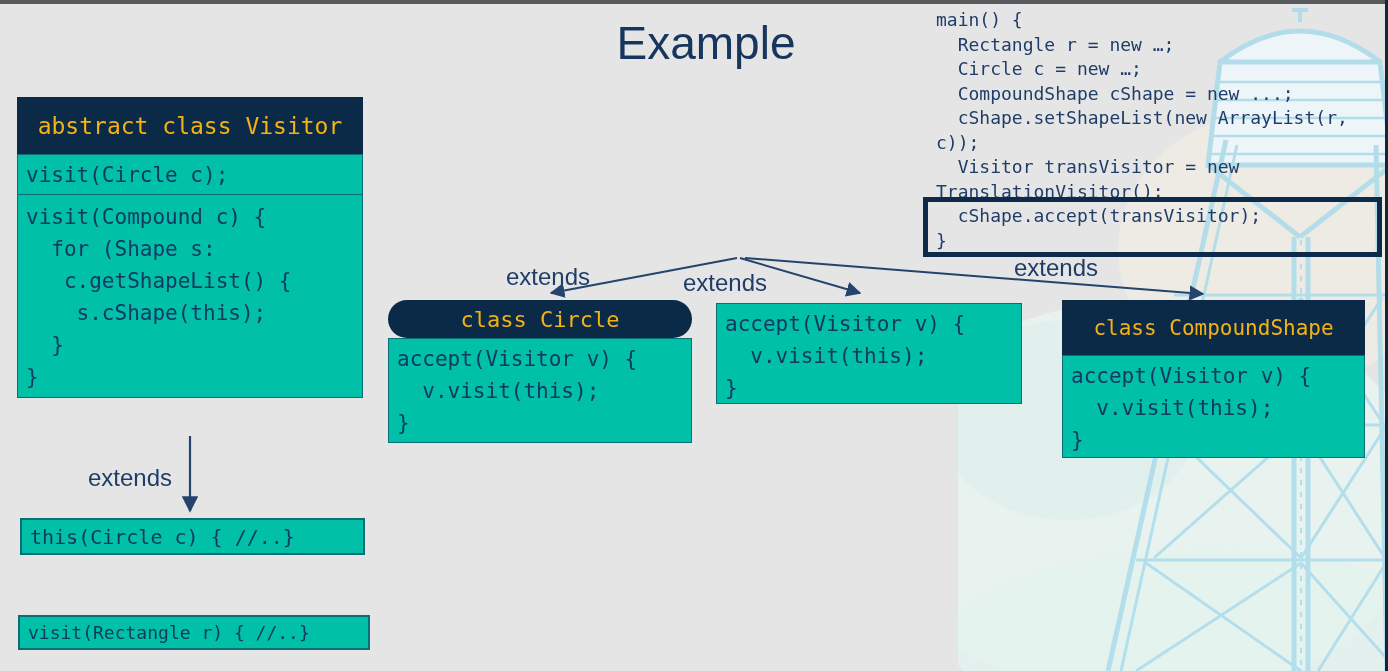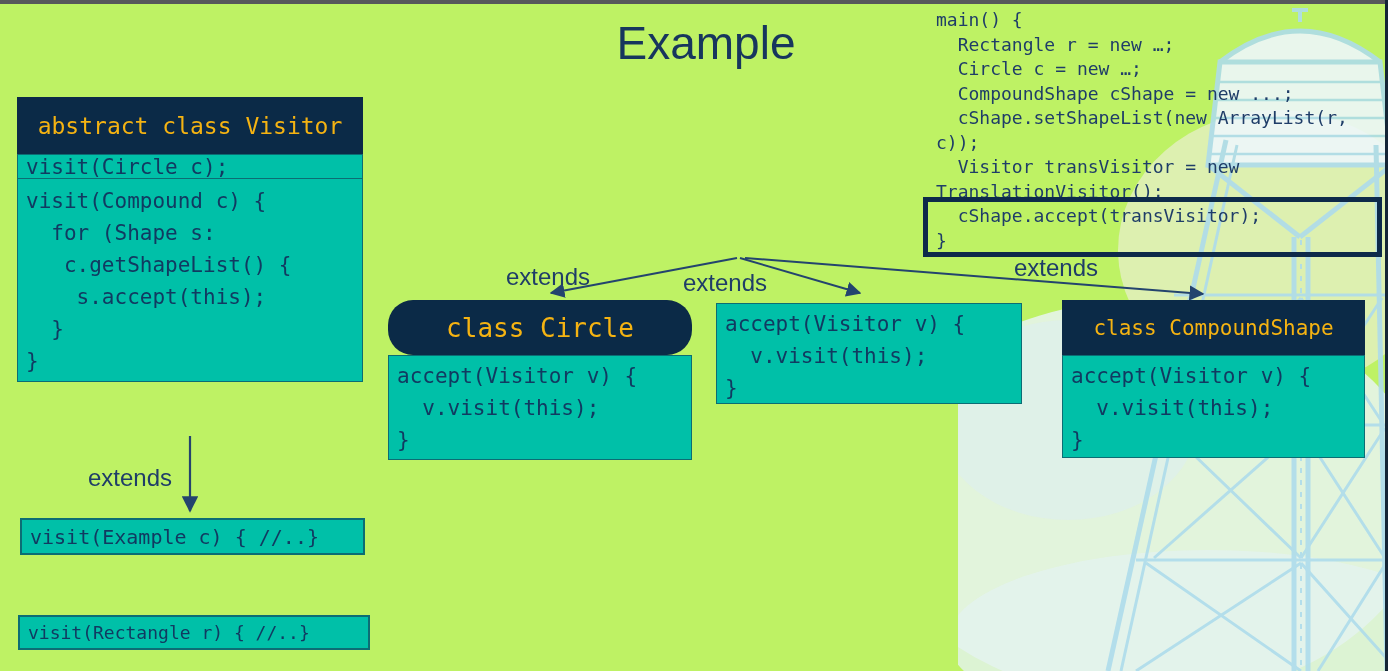--- a/index.html
+++ b/index.html
@@ -1,18 +1,18 @@
 <!DOCTYPE html>
 <html><head>
 <meta charset="utf-8">
 <style>
   html,body{margin:0;padding:0;background:#fff;}
   #slide{
     position:relative; width:1388px; height:671px; overflow:hidden;
-    background:#bef264; font-family:"Liberation Sans", sans-serif;
+    background:#e5e5e5; font-family:"Liberation Sans", sans-serif;
   }
   .abs{position:absolute;}
   
   .top-strip{left:0;top:0;width:1388px;height:4px;background:#58595b;z-index:6;}
   .right-strip{top:0;right:0;width:3px;height:671px;background:#142536;z-index:6;}
   
   .title{left:356px;top:20px;width:700px;text-align:center;
     font-size:46px;color:#17365d;line-height:1;z-index:2;}
   
   .uml{z-index:2;}
@@ -104,43 +104,43 @@
     <line x1="190" y1="436" x2="190" y2="511" stroke="#24446e" stroke-width="2.2" marker-end="url(#arr)"></line>
     <line x1="737" y1="258" x2="551" y2="293" stroke="#24446e" stroke-width="2" marker-end="url(#arr)"></line>
     <line x1="740" y1="258" x2="860" y2="293" stroke="#24446e" stroke-width="2" marker-end="url(#arr)"></line>
     <line x1="745" y1="258" x2="1203" y2="294" stroke="#24446e" stroke-width="2" marker-end="url(#arr)"></line>
   </svg>
 
   <div class="abs title">Example</div>
 
   <div class="abs uml" style="left:17px;top:97px;width:346px;">
     <div class="hdr" style="height:57px;font-size:23px;">abstract class Visitor</div>
-    <div class="row" style="height:25px;font-size:21px;">visit(Circle c);</div>
+    <div class="row" style="height:41px;font-size:21px;">visit(Circle c);</div>
     <div class="pre" style="height:204px;font-size:21px;line-height:32px;margin-top:-1px;">visit(Compound c) {
   for (Shape s:
    c.getShapeList() {
-    s.accept(this);
+    s.cShape(this);
   }
 }</div>
   </div>
 
   <div class="abs extends" style="left:88px;top:466px;">extends</div>
 
   <div class="abs uml" style="left:20px;top:518px;width:345px;">
-    <div class="row" style="height:37px;font-size:20px;border-width:2px;">visit(Example c) { //..}</div>
+    <div class="row" style="height:37px;font-size:20px;border-width:2px;">this(Circle c) { //..}</div>
   </div>
   <div class="abs uml row" style="left:18px;top:615px;width:352px;height:35px;font-size:18px;border-width:2px;">visit(Rectangle r) { //..}</div>
 
 
   <div class="abs extends" style="left:506px;top:265px;">extends</div>
   <div class="abs extends" style="left:683px;top:271px;">extends</div>
   <div class="abs extends" style="left:1014px;top:256px;">extends</div>
 
   <div class="abs uml" style="left:388px;top:300px;width:304px;">
-    <div class="hdr" style="height:55px;font-size:26px;border-radius:25px;">class Circle</div>
+    <div class="hdr" style="height:38px;font-size:22px;border-radius:25px;">class Circle</div>
     <div class="pre" style="height:105px;font-size:21px;line-height:32px;padding-top:4px;">accept(Visitor v) {
   v.visit(this);
 }</div>
   </div>
 
   <div class="abs uml" style="left:716px;top:303px;width:306px;">
     <div class="pre" style="height:101px;font-size:21px;line-height:32px;padding-top:4px;">accept(Visitor v) {
   v.visit(this);
 }</div>
   </div>

